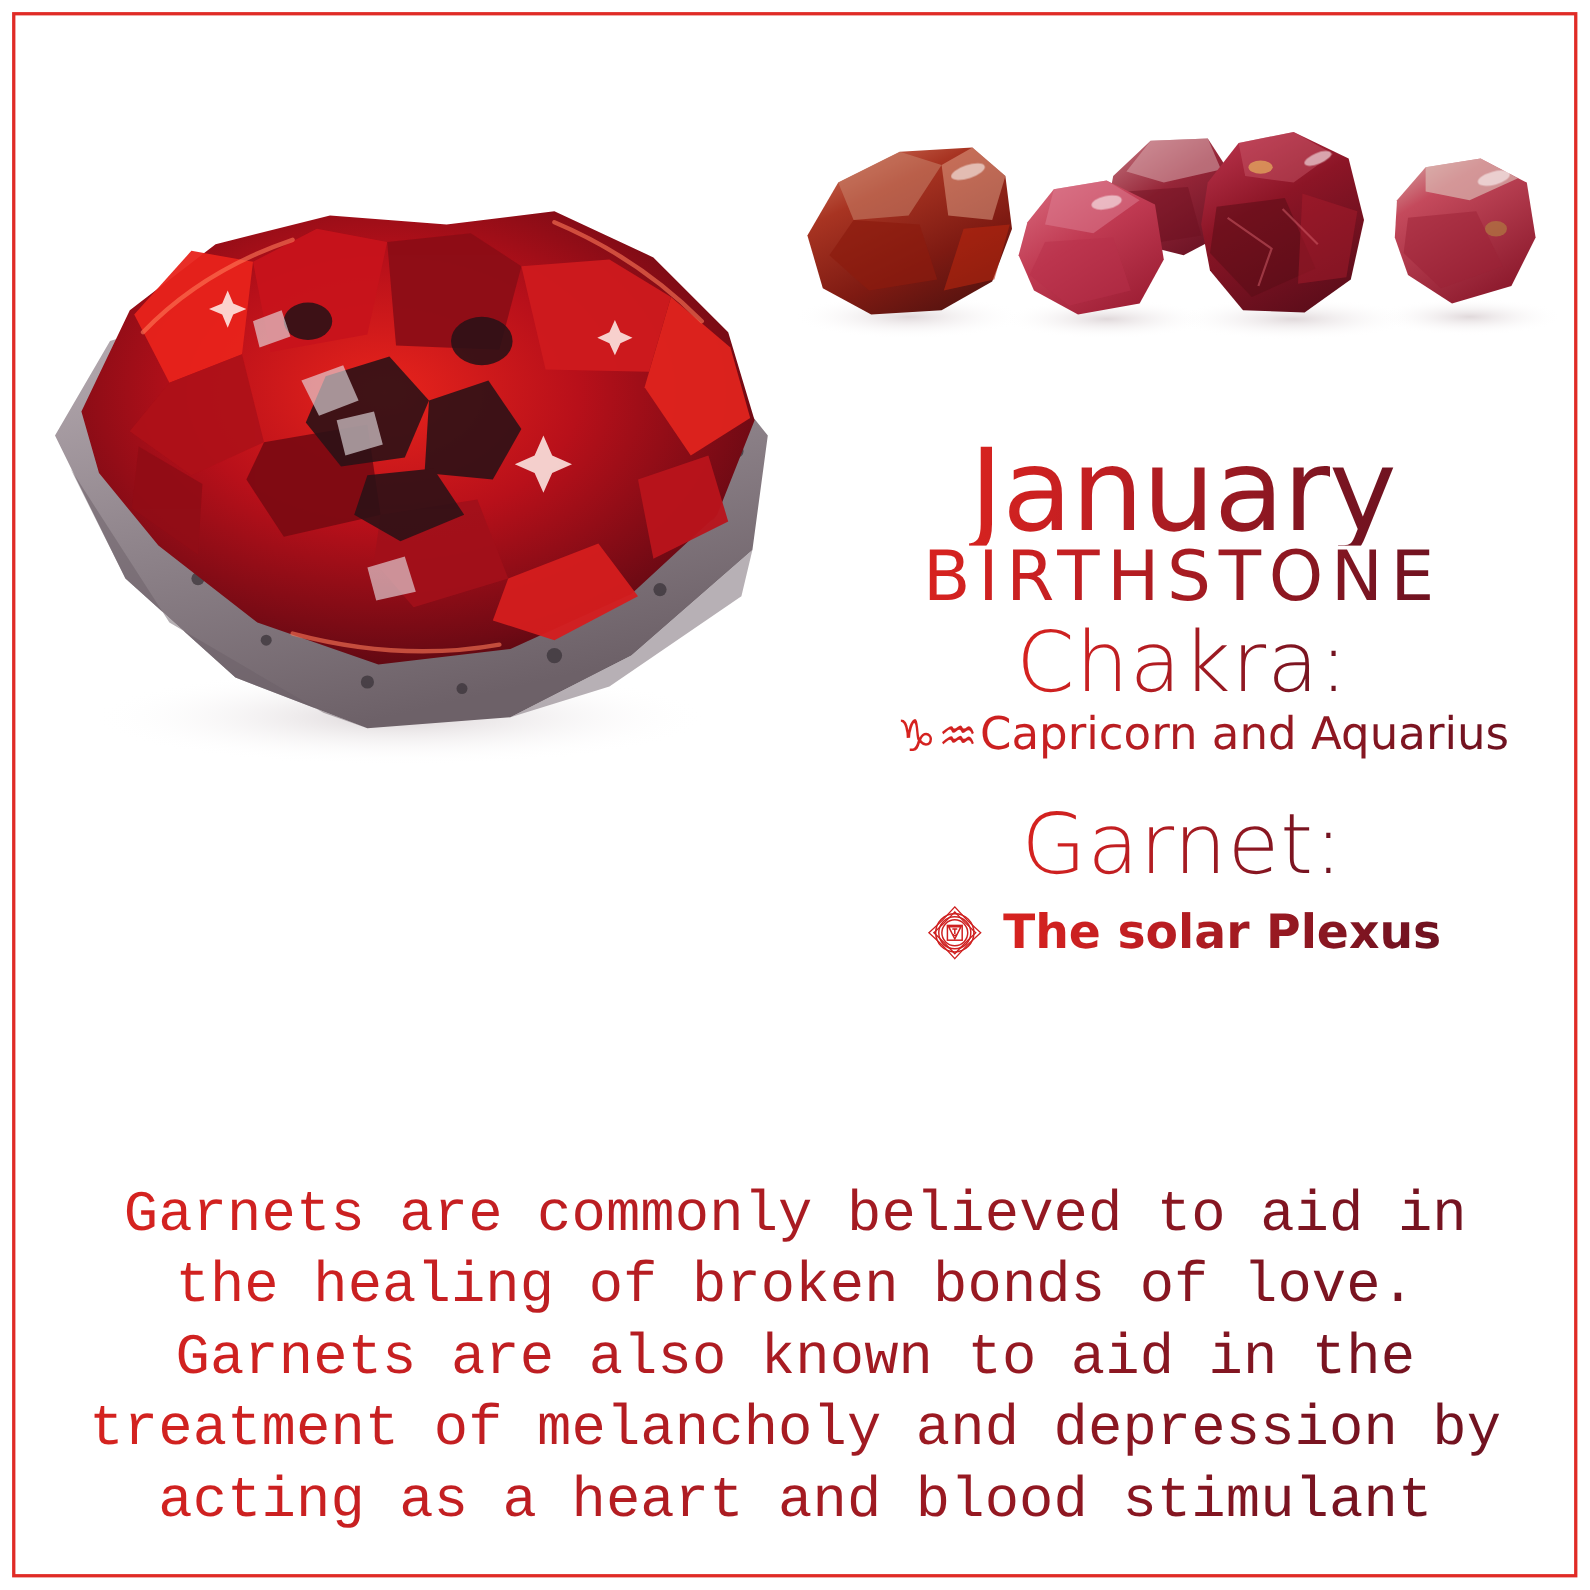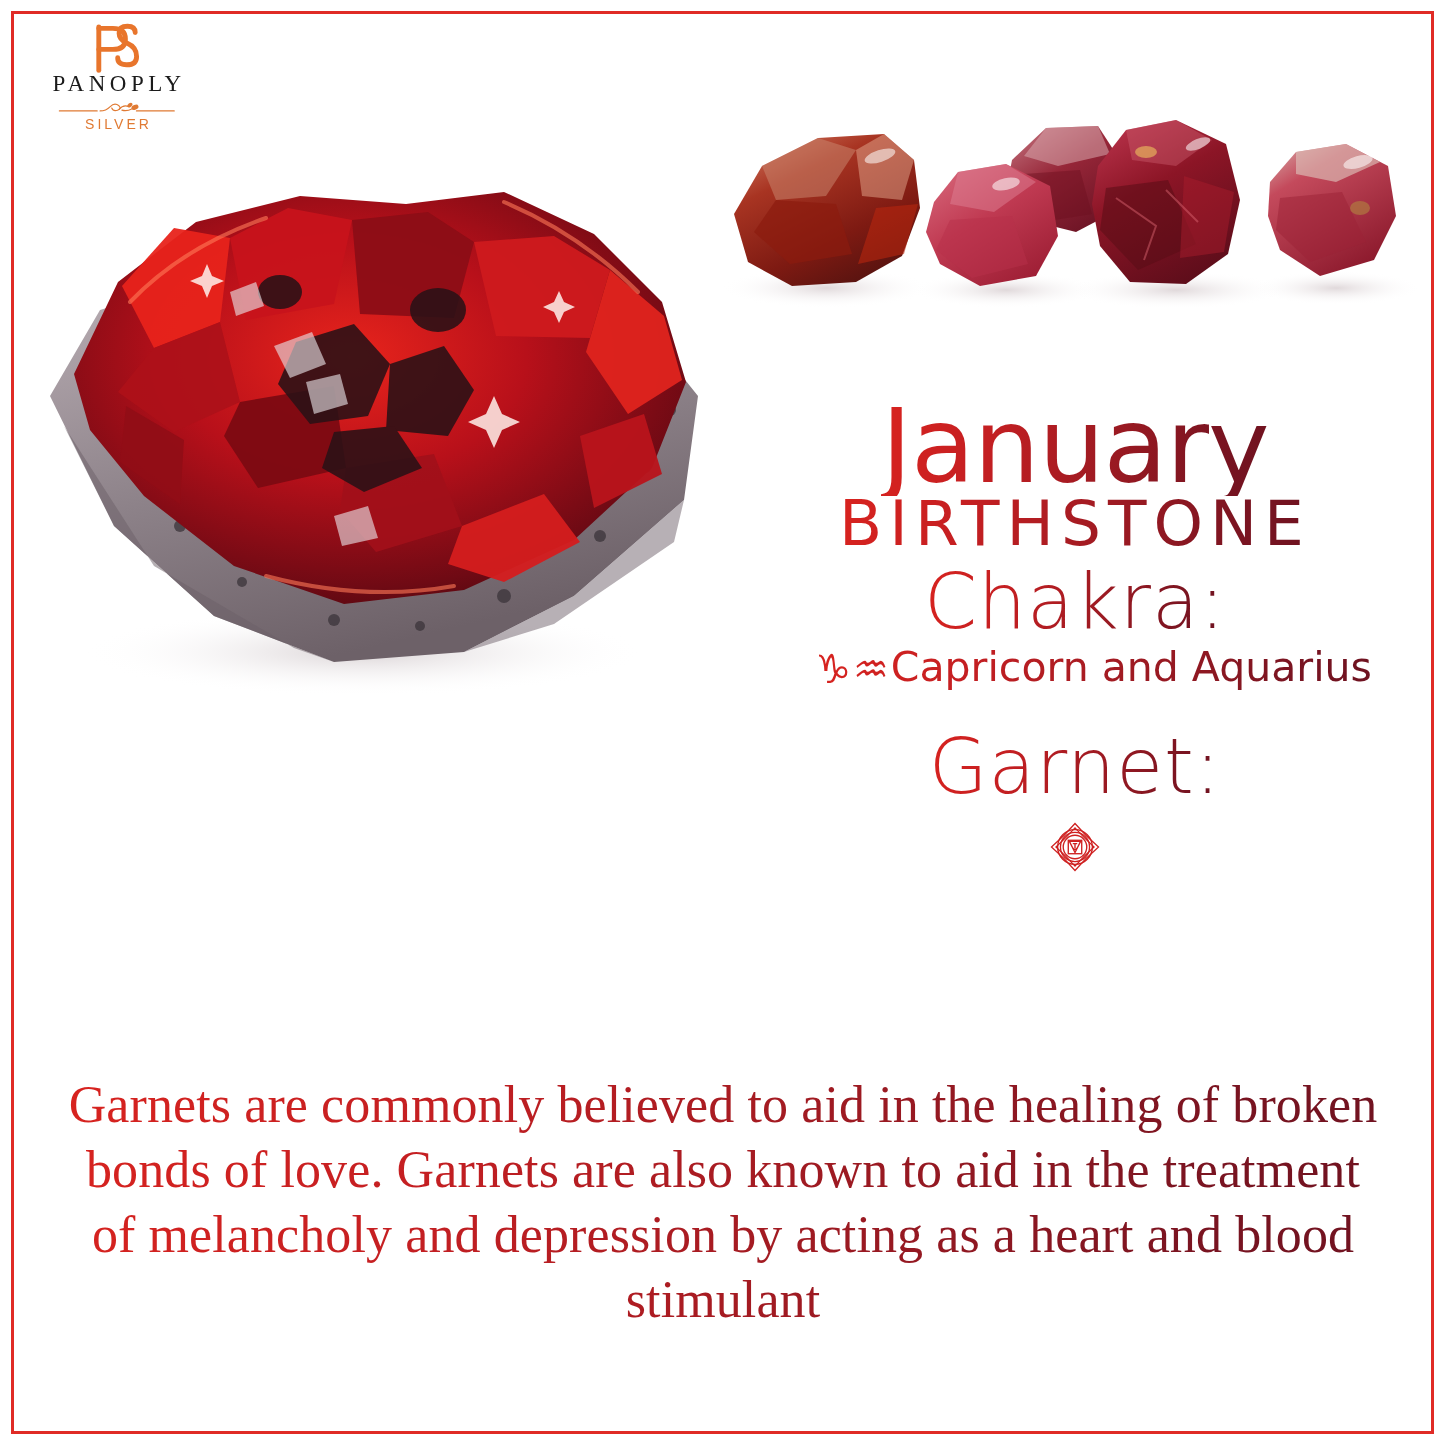--- a/index.html
+++ b/index.html
@@ -166,51 +166,29 @@
   
   .body-copy{
     position:absolute;
     left:58px;top:1072px;
     width:1330px;
     text-align:center;
     font-size:52px;
     line-height:1.25;
     font-weight:300;
     letter-spacing:0.1px;
-    font-family:Liberation Serif, serif;
+    font-family:Liberation Mono, monospace;
     z-index:30;
   }
 </style>
 </head>
 <body>
 
 <div class="poster">
 
-  <div class="logo">
-    <svg class="logo-monogram" viewBox="0 0 120 80" aria-hidden="true">
-      <g fill="none" stroke="#e8752c" stroke-width="7" stroke-linecap="round" stroke-linejoin="round">
-        <path d="M34 10 L34 72"></path>
-        <path d="M34 12 L54 12 Q72 12 72 27 Q72 42 54 42 L34 42"></path>
-        <path d="M86 18 Q86 9 75 9 Q63 9 63 19 Q63 28 74 33 Q88 39 88 52 Q88 64 74 64 Q61 64 61 54"></path>
-      </g>
-    </svg>
-    <span class="logo-word">PANOPLY</span>
-    <svg class="logo-flourish" viewBox="0 0 170 22" aria-hidden="true">
-      <g stroke="#e07a33" stroke-width="1.6" fill="none" stroke-linecap="round">
-        <line x1="6" y1="15" x2="58" y2="15"></line>
-        <line x1="112" y1="15" x2="164" y2="15"></line>
-        <path d="M62 15 Q70 15 76 9 Q82 3 88 8 Q92 12 86 14 Q80 16 78 11"></path>
-        <path d="M88 13 Q94 6 101 9"></path>
-        <path d="M92 14 Q99 16 106 12"></path>
-        <ellipse cx="110" cy="10" rx="5" ry="3.2" transform="rotate(-22 110 10)" fill="#e07a33" stroke="none"></ellipse>
-        <ellipse cx="103" cy="7" rx="4" ry="2.6" transform="rotate(-35 103 7)" fill="#e07a33" stroke="none"></ellipse>
-      </g>
-    </svg>
-    <span class="logo-sub">SILVER</span>
-  </div>
 
   <svg class="cluster-img" viewBox="0 0 690 610">
     <defs>
       <radialGradient id="clusterGlow" cx="45%" cy="40%" r="72%">
         <stop offset="0%" stop-color="#e8241c"></stop>
         <stop offset="40%" stop-color="#b8101a"></stop>
         <stop offset="78%" stop-color="#6f0a14"></stop>
         <stop offset="100%" stop-color="#3a060c"></stop>
       </radialGradient>
       <linearGradient id="matrixG" x1="0" y1="0" x2="0.4" y2="1">
@@ -393,20 +371,21 @@
           <circle cx="50" cy="50" r="31"></circle>
           <g stroke-width="2.2">
             <path d="M50 8 C62 22 78 38 92 50 C78 62 62 78 50 92 C38 78 22 62 8 50 C22 38 38 22 50 8 Z"></path>
             <path d="M50 16 C60 27 73 40 84 50 C73 60 60 73 50 84 C40 73 27 60 16 50 C27 40 40 27 50 16 Z"></path>
           </g>
           <rect x="38" y="38" width="24" height="24"></rect>
           <path d="M40 40 L60 40 L50 60 Z"></path>
           <path d="M46 44 L54 44 M50 44 L50 52 M47 52 Q50 57 53 52"></path>
         </g>
       </svg>
+      <span class="chakra-name grad">The solar Plexus</span>
     </div>
   </div>
 
 
   <div class="body-copy grad">Garnets are commonly believed to aid in the healing of broken bonds of love. Garnets are also known to aid in the treatment of melancholy and depression by acting as a heart and blood stimulant</div>
 
   <div class="frame"></div>
 </div>
 
 </body></html>

